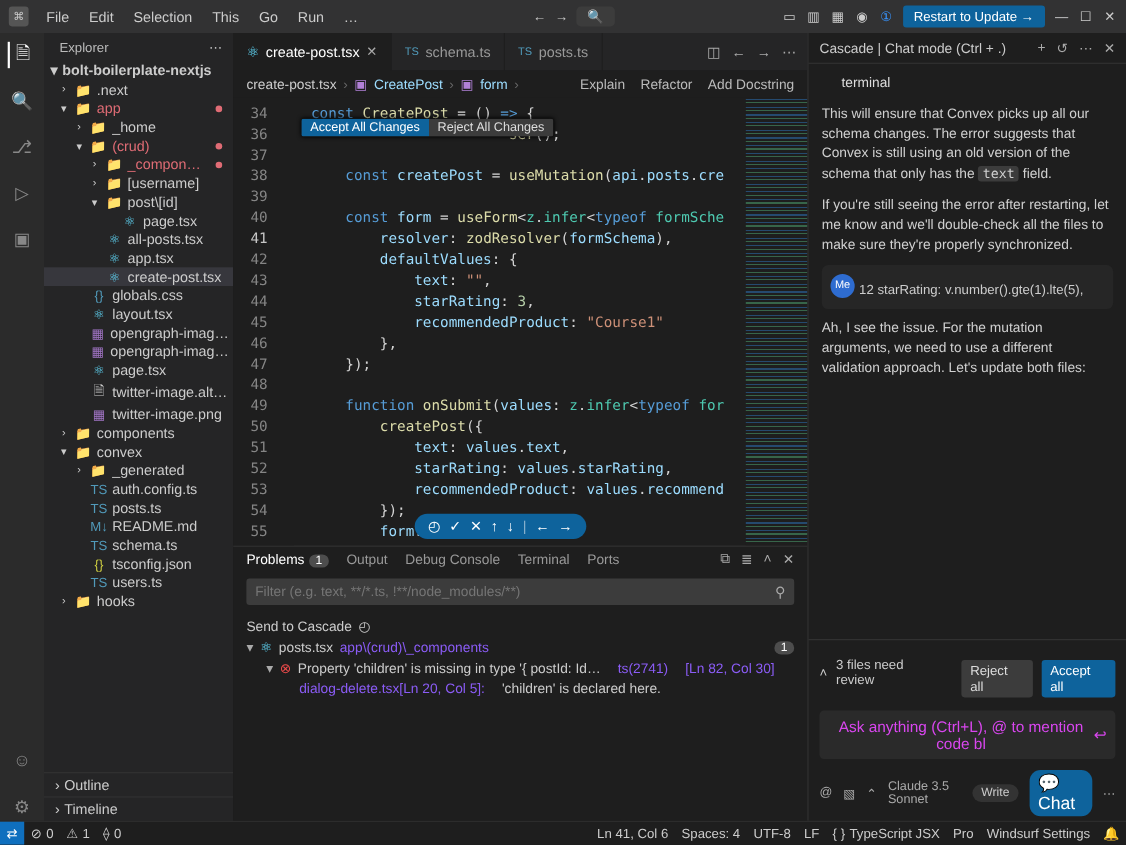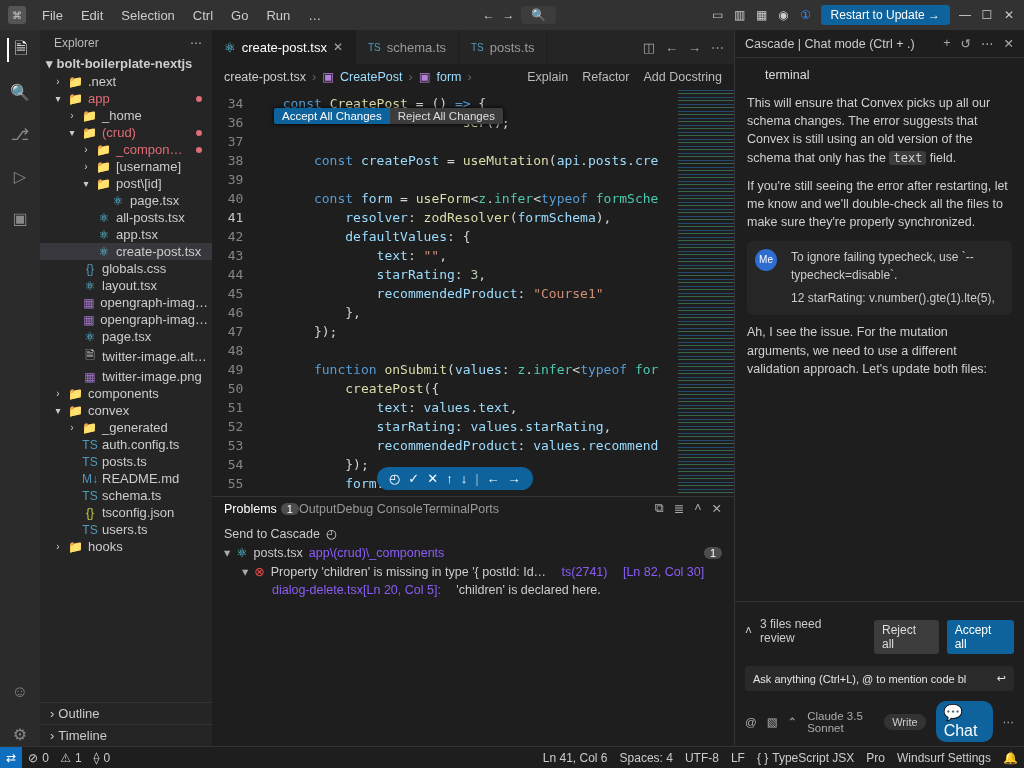--- a/index.html
+++ b/index.html
@@ -46,47 +46,47 @@
   .code { flex:1; font-family:Consolas,monospace; font-size:13px; line-height:19px; padding-top:4px; white-space:pre; color:#d4d4d4; overflow:hidden;}
   .k{color:#569cd6;} .fn{color:#dcdcaa;} .v{color:#9cdcfe;} .s{color:#ce9178;} .n{color:#b5cea8;} .t{color:#4ec9b0;} .p{color:#d4d4d4;} .op{color:#d4d4d4;}
   .merge { position:absolute; top:18px; left:62px; display:flex; font-size:11.5px; border-radius:2px; overflow:hidden; box-shadow:0 0 4px #000;}
   .merge span{padding:2px 8px;}
   .merge .acc{background:#0e639c;color:#fff;}
   .merge .rej{background:#3c3c3c;color:#ddd;}
   .floatbar{position:absolute; bottom:6px; left:165px; background:#0e639c; border-radius:14px; display:flex; align-items:center; gap:8px; padding:4px 12px; color:#fff; font-size:13px;}
   .minimap{position:absolute; right:0; top:0; bottom:0; width:56px; background:#1e1e1e; opacity:.9;}
   .minimap .mm{height:100%; background:repeating-linear-gradient(#264f78 0 1px,transparent 1px 3px,#3a6d4f 3px 4px,transparent 4px 7px);} 
   .panel { height:250px; border-top:1px solid #333; background:#1e1e1e; display:flex; flex-direction:column;}
-  .ptabs{display:flex; align-items:center; padding:4px 12px; font-size:12.5px; color:#999;}
+  .ptabs{display:flex; align-items:center; gap:16px; padding:4px 12px; font-size:12.5px; color:#999;}
   .ptabs .pt.active{color:#fff;}
   .ptabs .badge{background:#4d4d4d;border-radius:8px;padding:0 6px;font-size:11px;color:#fff;margin-left:4px;}
   .ptabs .picons{margin-left:auto;display:flex;gap:10px;color:#aaa;}
   .filter{margin:6px 12px; background:#3c3c3c; border-radius:3px; display:flex; align-items:center;}
   .filter input{flex:1;background:transparent;border:0;color:#ccc;padding:5px 8px;font-size:12.5px;outline:none;}
   .filter .ff{padding:0 8px;color:#aaa;}
   .pbody{padding:4px 12px; font-size:12.5px; color:#ccc; overflow:auto;}
   .pbody .row{display:flex;align-items:center;gap:6px;padding:2px 0;}
   .pbody .dim{color:#8b5cf6;}
   .pbody .err{color:#f14c4c;}
   .bcount{background:#4d4d4d;border-radius:8px;padding:0 6px;font-size:11px;color:#fff;margin-left:auto;}
   .chat { width:290px; background:#1e1e1e; border-left:1px solid #333; display:flex; flex-direction:column;}
   .chat-head{display:flex;align-items:center;gap:8px;padding:6px 10px;border-bottom:1px solid #333;font-size:12.5px;color:#ccc;}
   .chat-head .ci{margin-left:auto;display:flex;gap:10px;color:#aaa;}
   .chat-body{flex:1;overflow:auto;padding:8px 12px;font-size:12.5px;line-height:1.45;}
   .chat-body p{margin-bottom:10px;color:#d0d0d0;}
   .kbd{background:#3c3c3c;padding:0 4px;border-radius:3px;font-family:Consolas,monospace;font-size:12px;}
-  .msgcard{background:#262626;border-radius:6px;padding:8px 8px 8px 8px;margin:8px 0;display:flex;gap:14px;}
+  .msgcard{background:#262626;border-radius:6px;padding:8px 8px 8px 8px;margin:8px 0;display:flex;gap:4px;}
   .avatar{width:22px;height:22px;border-radius:50%;background:#2e6cd0;color:#fff;font-size:10px;display:flex;align-items:center;justify-content:center;flex-shrink:0;}
   .msgcard .mc{font-size:12px;color:#ccc;}
   .msgcard .mc .x{color:#aaa;margin-right:4px;}
   .review{display:flex;align-items:center;gap:8px;padding:6px 10px;border-top:1px solid #333;font-size:12px;}
   .review .bt{padding:3px 8px;border-radius:3px;margin-top:12px;}
   .review .rej{background:#3c3c3c;color:#ddd;}
   .review .acc{background:#0e639c;color:#fff;}
-  .chat-input{margin:6px 10px;background:#2a2a2a;border-radius:4px;display:flex;align-items:center;padding:6px 8px;color:#e5e5e5;font-size:11px;}
+  .chat-input{margin:6px 10px;background:#2a2a2a;border-radius:4px;display:flex;align-items:center;padding:6px 8px;color:#d946ef;font-size:14px;text-align:center;}
   .chat-foot{display:flex;align-items:center;gap:10px;padding:4px 10px;font-size:11.5px;color:#aaa;}
   .chat-foot .pill{background:#0e639c;color:#fff;padding:2px 8px;border-radius:10px;font-size:16px;margin-left:auto;}
   .chat-foot .wp{background:#333;color:#ccc;padding:2px 8px;border-radius:10px;font-size:11px;}
   .status { height:22px; background:#16825d; color:#eee; display:flex; align-items:center; font-size:12px;}
   .status{background:#0a5c8a;}
   .status .seg{display:flex;align-items:center;gap:4px;padding:0 6px;}
   .status .spacer{flex:1;}
   .status{background:#1e1e1e;border-top:1px solid #333;color:#ccc;}
   .status .remote{background:#16825d;color:#fff;padding:0 6px;height:100%;display:flex;align-items:center;}
   .status .remote{background:#0a5c8a;}
@@ -102,21 +102,21 @@
 </style>
 </head>
 <body>
 
 <div class="titlebar">
   <div class="vsicon">⌘</div>
   <div class="menu">
     <span>File</span>
     <span>Edit</span>
     <span>Selection</span>
-    <span>Ctrl</span>
+    <span>This</span>
     <span>Go</span>
     <span>Run</span>
     <span>…</span>
   </div>
   <div class="tb-center">
     <span class="wc">←</span>
     <span class="wc">→</span>
     <div class="search-pill">
       <span>🔍</span>
     </div>
@@ -422,20 +422,24 @@
         <span class="pt">Debug Console</span>
         <span class="pt">Terminal</span>
         <span class="pt">Ports</span>
         <div class="picons">
           <span>⧉</span>
           <span>≣</span>
           <span>˄</span>
           <span>✕</span>
         </div>
       </div>
+      <div class="filter">
+        <input placeholder="Filter (e.g. text, **/*.ts, !**/node_modules/**)" style="">
+        <span class="ff">⚲</span>
+      </div>
       <div class="pbody">
         <div class="row">
             <span>Send to Cascade</span> 
             <span>◴</span>
           </div>
         <div class="row">
           <span style="color:#aaa">▾</span>
             <span class="fico i-react">⚛</span>
           <span>posts.tsx</span>
           <span class="dim">app\(crud)\_components</span>
@@ -464,21 +468,20 @@
         <span>✕</span>
       </div>
     </div>
     <div class="chat-body">
       <p style="margin-left:18px;color:#ddd">terminal</p>
       <p><span>This will ensure that Convex picks up all our schema changes. The error suggests that Convex is still using an old version of the schema that only has the </span><span class="kbd">text</span><span> field.</span></p>
       <p>If you're still seeing the error after restarting, let me know and we'll double-check all the files to make sure they're properly synchronized.</p>
       <div class="msgcard">
         <div class="avatar">Me</div>
         <div class="mc">
-          <div>To ignore failing typecheck, use `--typecheck=disable`.</div>
           <div style="height:6px"></div>
           <div>12       starRating: v.number().gte(1).lte(5),</div>
         </div>
       </div>
       <p>Ah, I see the issue. For the mutation arguments, we need to use a different validation approach. Let's update both files:</p>
     </div>
     <div class="review">
       <span>˄</span>
       <span>3 files need review</span>
       <span style="flex:1"></span>

